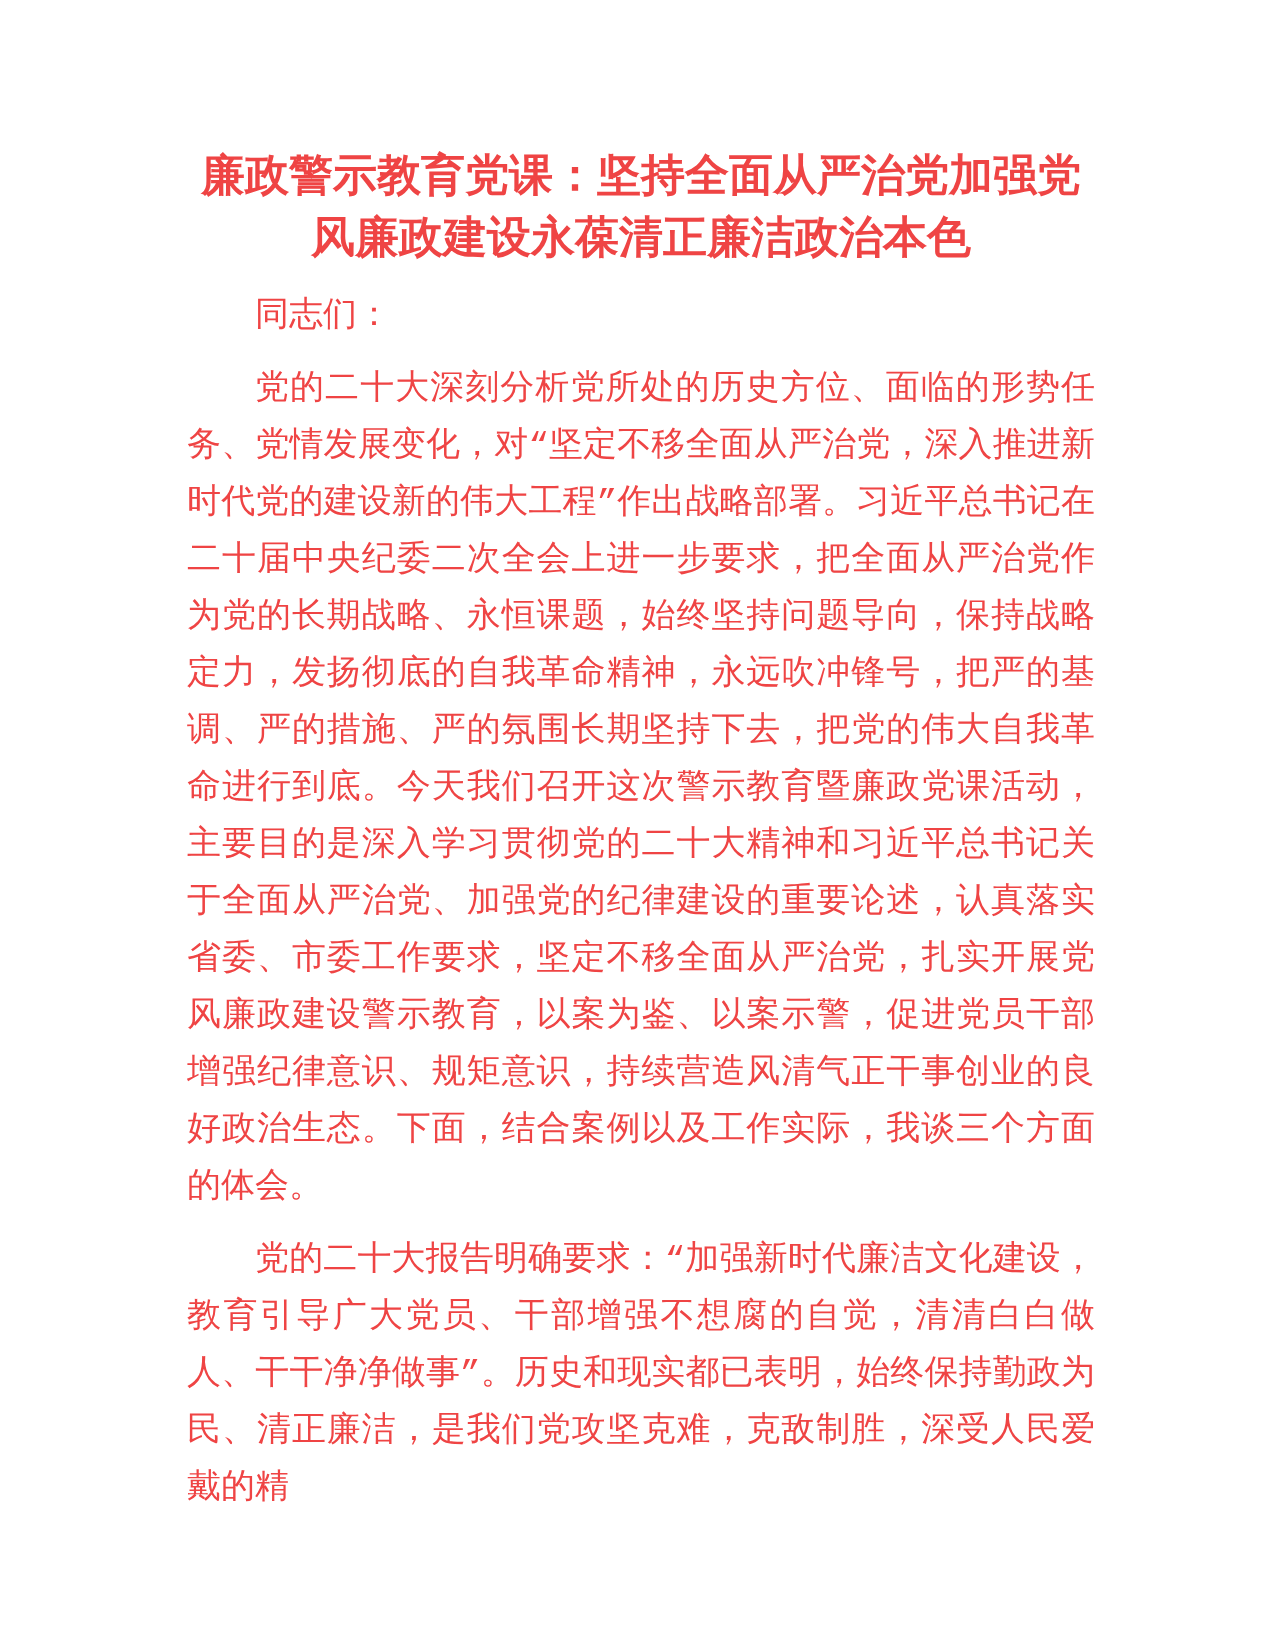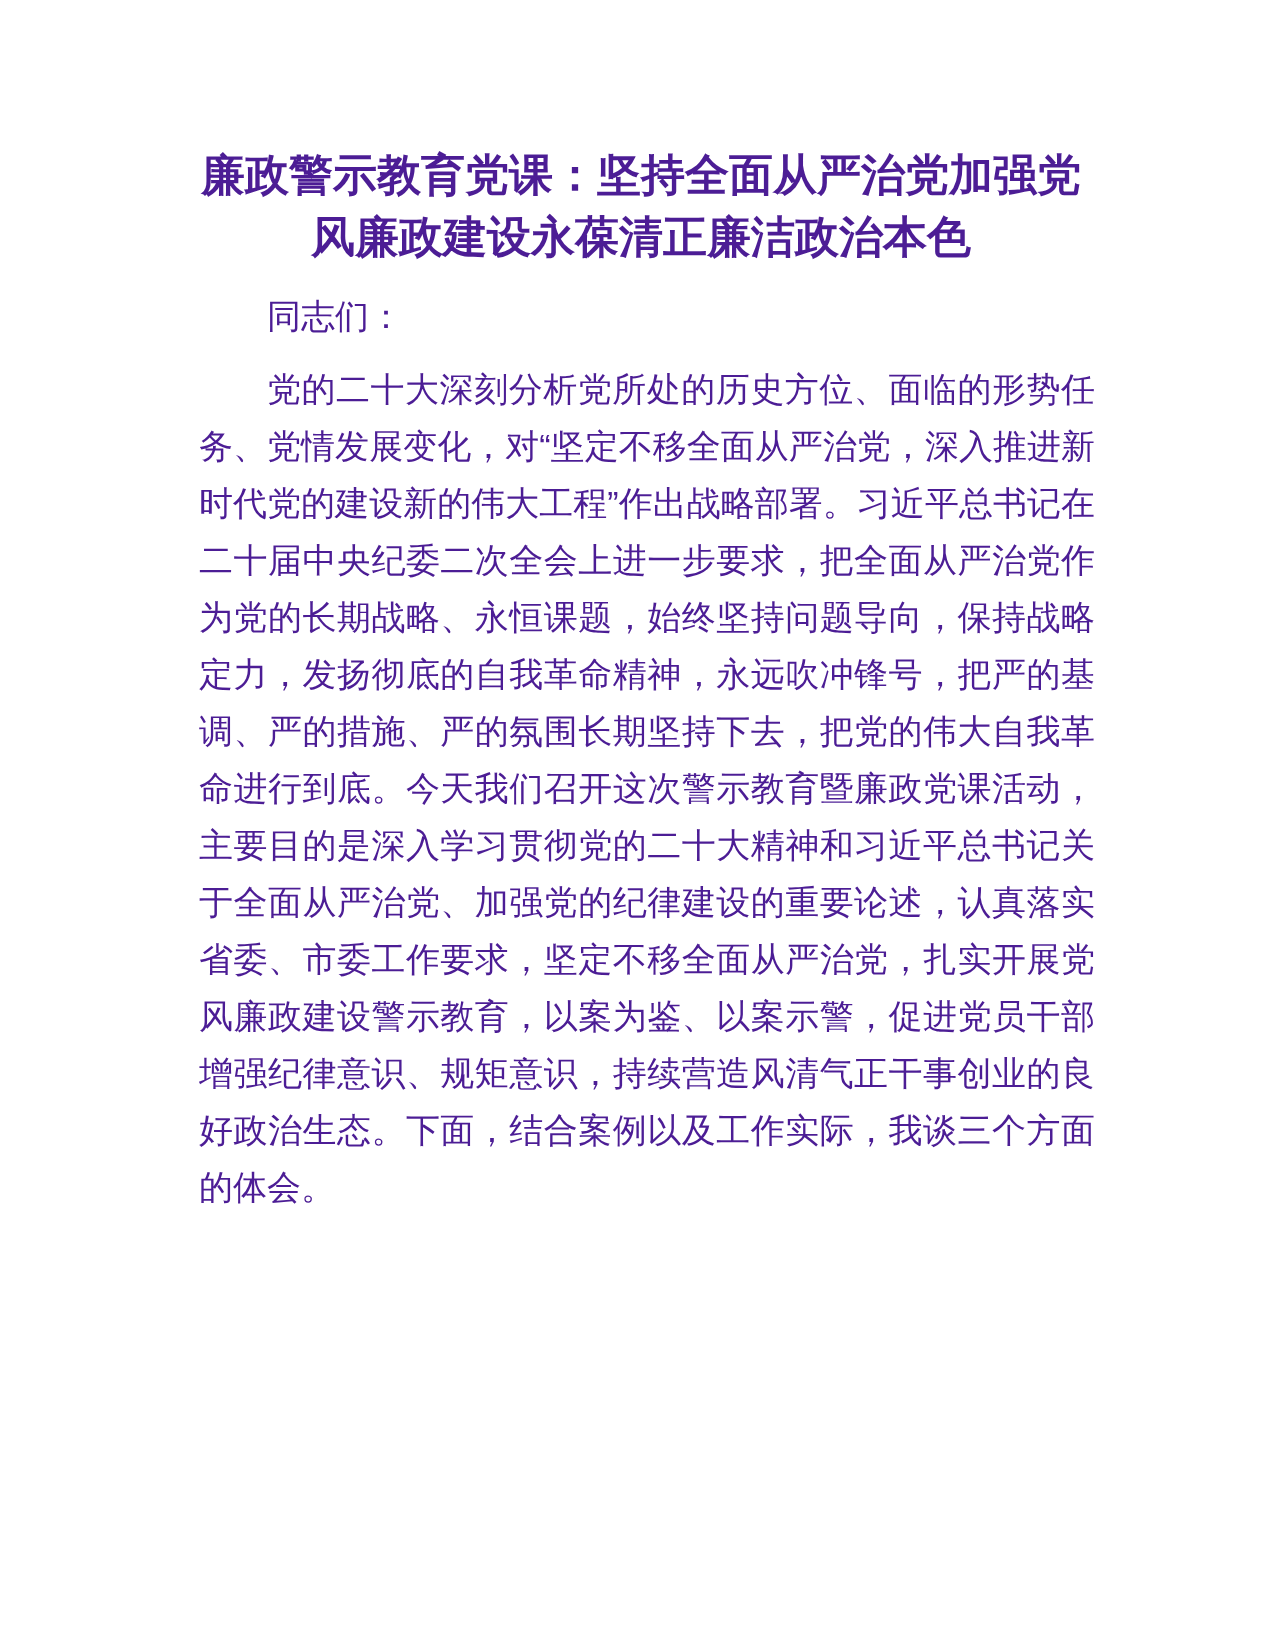--- a/index.html
+++ b/index.html
@@ -7,55 +7,57 @@
     margin: 0;
     padding: 0;
     background: #ffffff;
   }
   .page {
     position: relative;
     width: 1275px;
     height: 1650px;
     margin: 0 auto;
     background: #ffffff;
-    color: #4c1d95;
+    color: #ef4444;
     box-sizing: border-box;
     padding: 144px 180px 60px 187px;
     overflow: hidden;
     font-family: "Liberation Sans", "DejaVu Sans", sans-serif;
   }
   .doc-title {
     margin: 0 0 20px 0;
     font-size: 44px;
     font-weight: 700;
     line-height: 62px;
     text-align: center;
     letter-spacing: 0;
   }
   .doc-body {
     display: block;
   }
   .para {
-    margin: 0 0 16px 12px;
+    margin: 0 0 16px 0;
     font-size: 34px;
     line-height: 57px;
     text-align: justify;
     text-indent: 2em;
     font-weight: 400;
+    font-family: Liberation Mono, monospace;
   }
   .para.heading {
     text-align: left;
     font-weight: 400;
   }
   .para:last-child {
     margin-bottom: 0;
   }
 </style>
 </head>
 <body>
 
 <div class="page">
   <h1 class="doc-title">廉政警示教育党课：坚持全面从严治党加强党风廉政建设永葆清正廉洁政治本色</h1>
   <section class="doc-body">
       <p class="para">同志们：</p>
       <p class="para">党的二十大深刻分析党所处的历史方位、面临的形势任务、党情发展变化，对“坚定不移全面从严治党，深入推进新时代党的建设新的伟大工程”作出战略部署。习近平总书记在二十届中央纪委二次全会上进一步要求，把全面从严治党作为党的长期战略、永恒课题，始终坚持问题导向，保持战略定力，发扬彻底的自我革命精神，永远吹冲锋号，把严的基调、严的措施、严的氛围长期坚持下去，把党的伟大自我革命进行到底。今天我们召开这次警示教育暨廉政党课活动，主要目的是深入学习贯彻党的二十大精神和习近平总书记关于全面从严治党、加强党的纪律建设的重要论述，认真落实省委、市委工作要求，坚定不移全面从严治党，扎实开展党风廉政建设警示教育，以案为鉴、以案示警，促进党员干部增强纪律意识、规矩意识，持续营造风清气正干事创业的良好政治生态。下面，结合案例以及工作实际，我谈三个方面的体会。</p>
+      <p class="para">党的二十大报告明确要求：“加强新时代廉洁文化建设，教育引导广大党员、干部增强不想腐的自觉，清清白白做人、干干净净做事”。历史和现实都已表明，始终保持勤政为民、清正廉洁，是我们党攻坚克难，克敌制胜，深受人民爱戴的精</p>
     </section>
 </div>
 
 </body></html>

